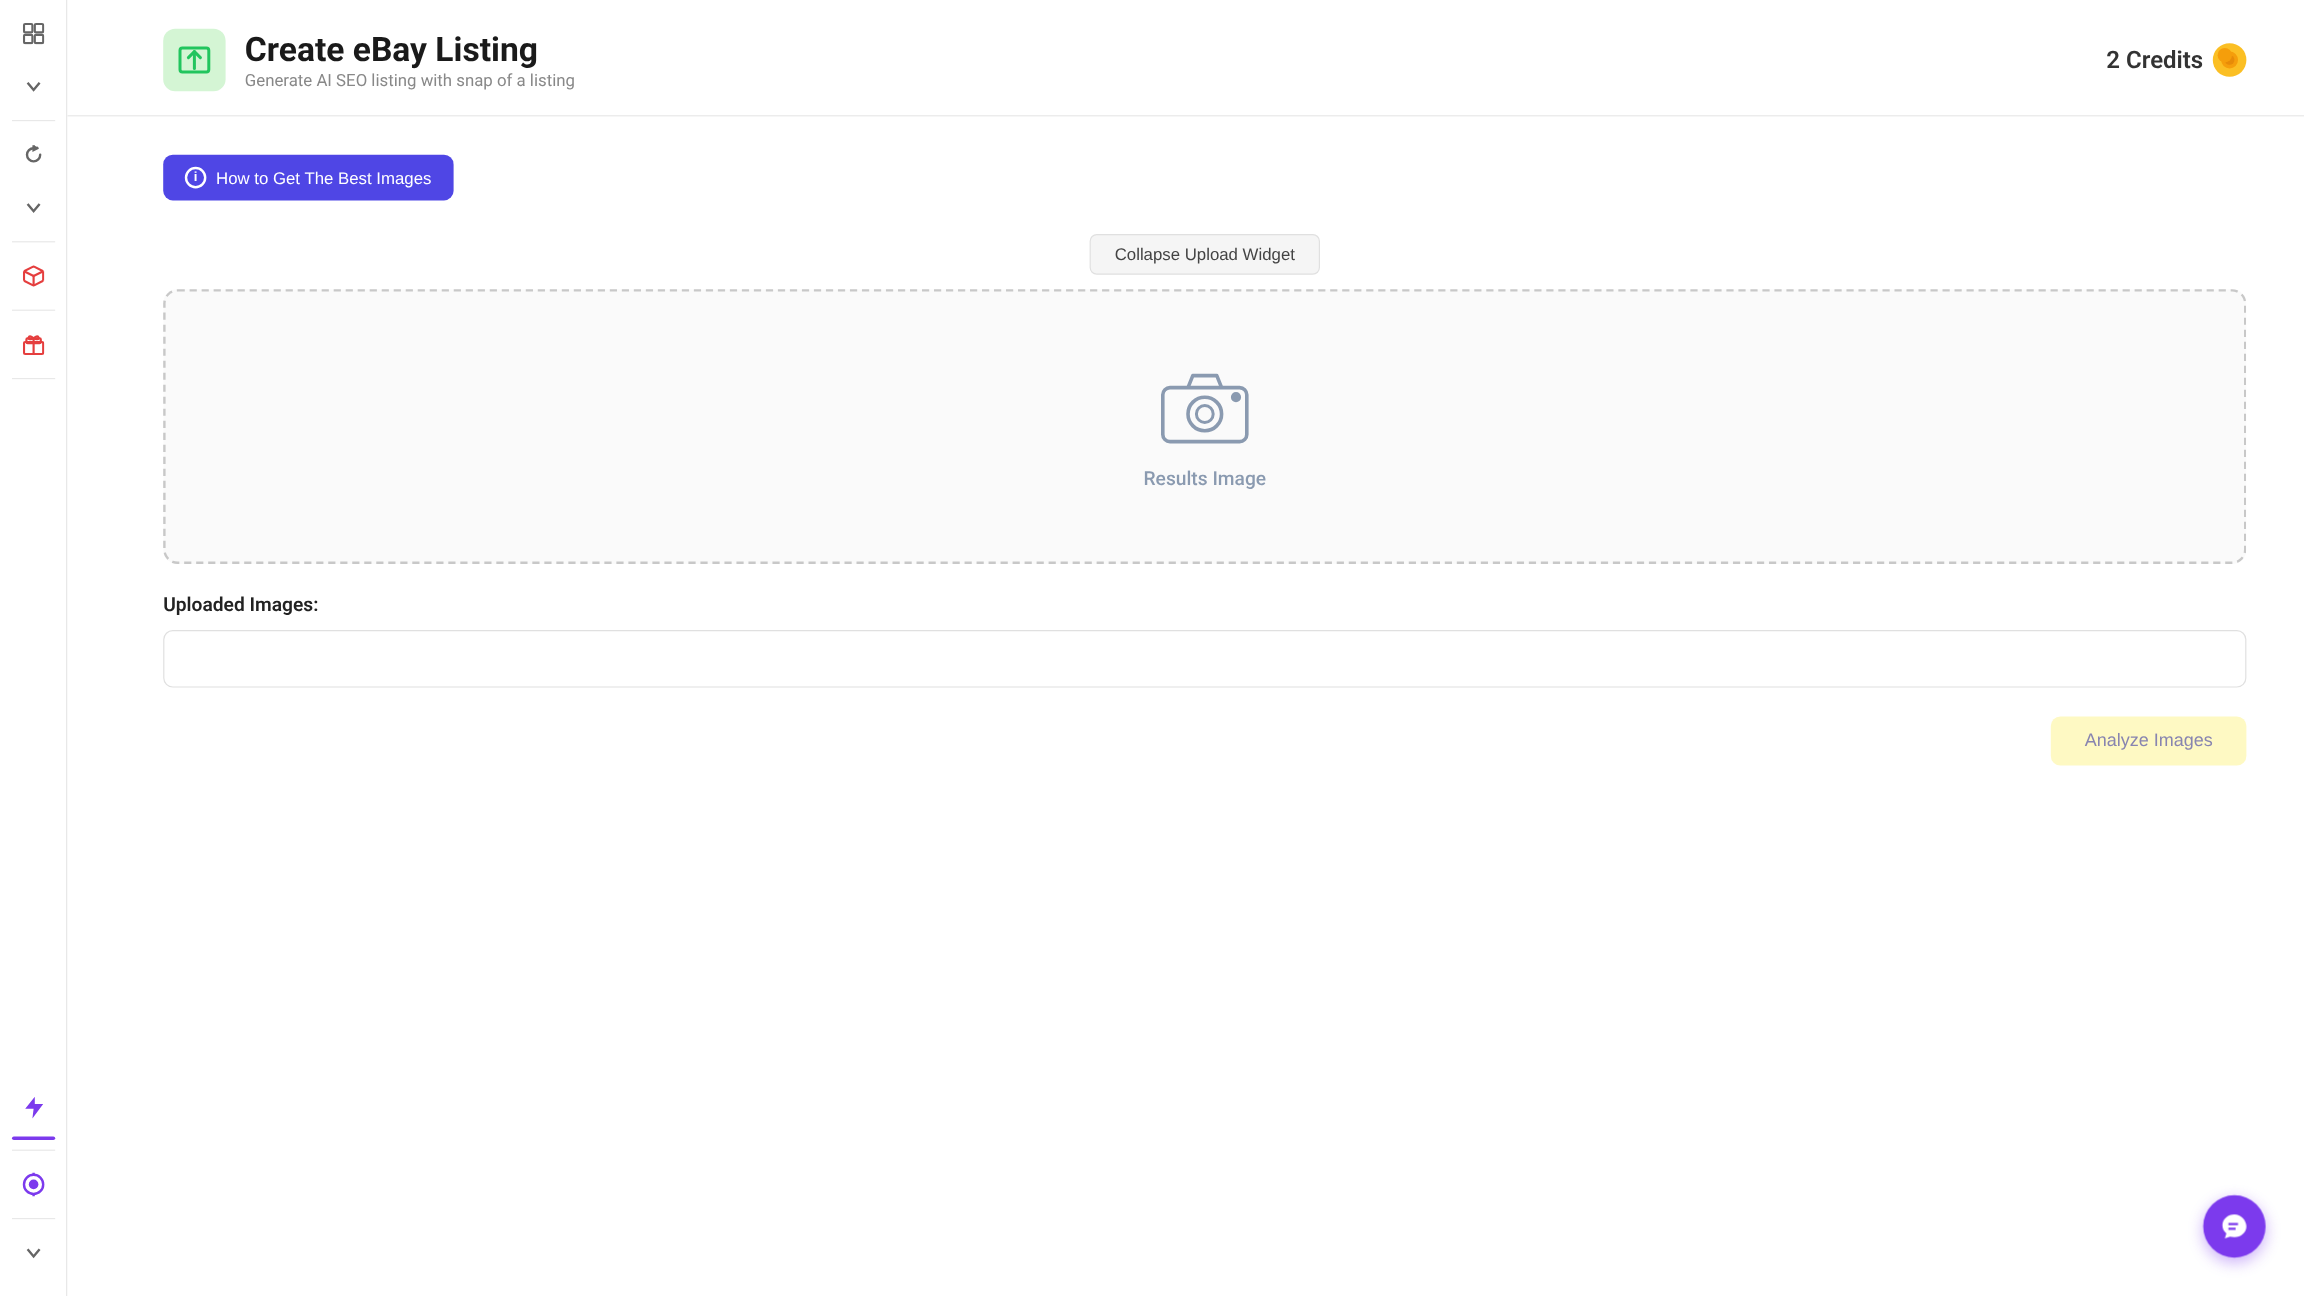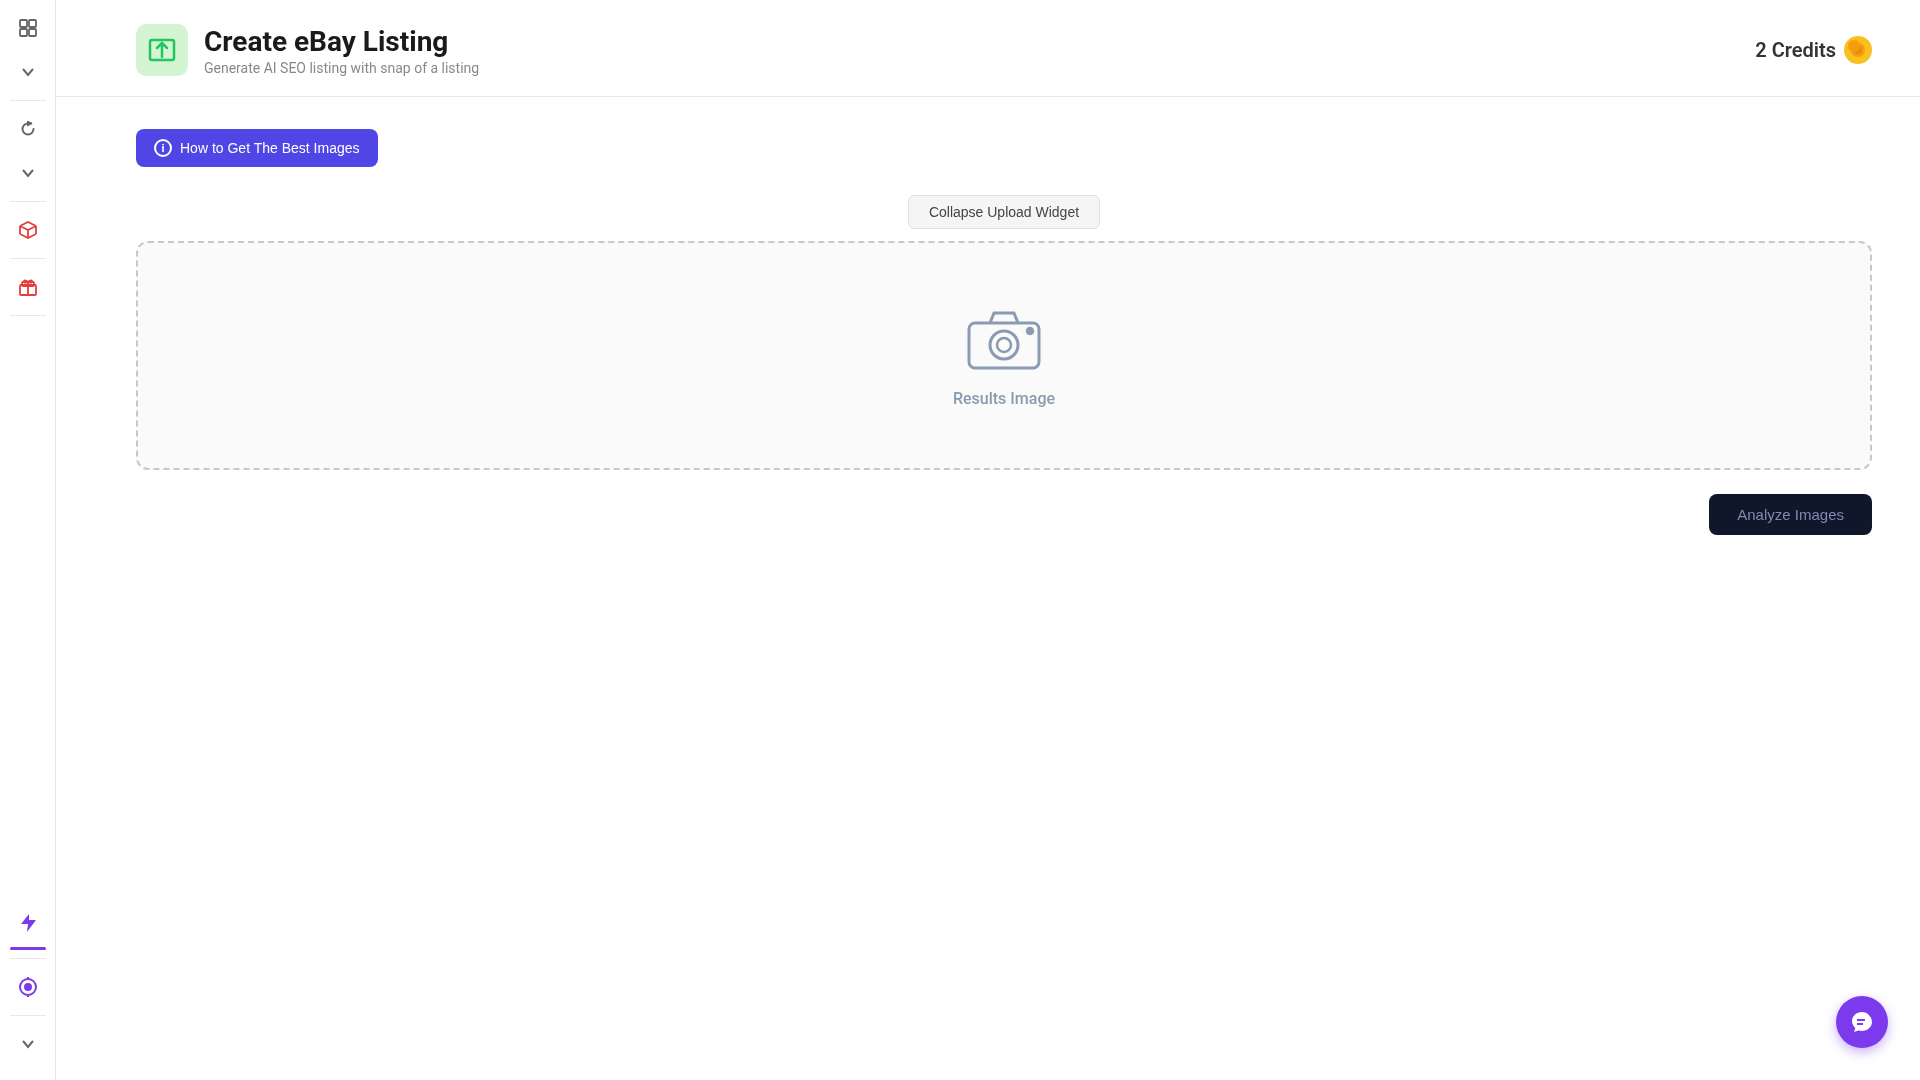--- a/index.html
+++ b/index.html
@@ -251,21 +251,21 @@
     }
 
     
     .analyze-section {
       display: flex;
       justify-content: flex-end;
       margin-top: 16px;
     }
 
     .analyze-btn {
-      background: #0f172a;
+      background: #fef9c3;
       color: #8885b0;
       border: none;
       border-radius: 8px;
       padding: 12px 28px;
       font-size: 15px;
       font-weight: 500;
       cursor: not-allowed;
     }
 
     
@@ -430,20 +430,24 @@
         <rect x="5" y="20" width="70" height="45" rx="6" stroke="#8a9ab0" stroke-width="3" fill="none"></rect>
         <circle cx="40" cy="42" r="14" stroke="#8a9ab0" stroke-width="3" fill="none"></circle>
         <circle cx="40" cy="42" r="7" stroke="#8a9ab0" stroke-width="2.5" fill="none"></circle>
         <path d="M26 20 L30 10 L50 10 L54 20" stroke="#8a9ab0" stroke-width="3" fill="none" stroke-linejoin="round"></path>
         <circle cx="66" cy="28" r="3" fill="#8a9ab0"></circle>
       </svg>
       <span class="upload-label">Results Image</span>
     </div>
 
     
+    <div class="uploaded-section">
+      <div class="uploaded-title">Uploaded Images:</div>
+      <div class="uploaded-images-bar"></div>
+    </div>
 
     
     <div class="analyze-section">
       <button class="analyze-btn">
         <span>Analyze Images</span>
       </button>
     </div>
 
   </div>
 </div>

